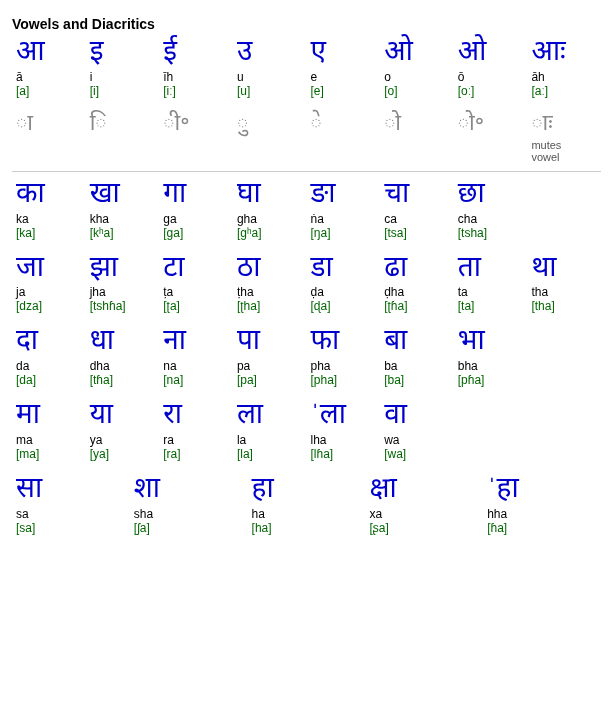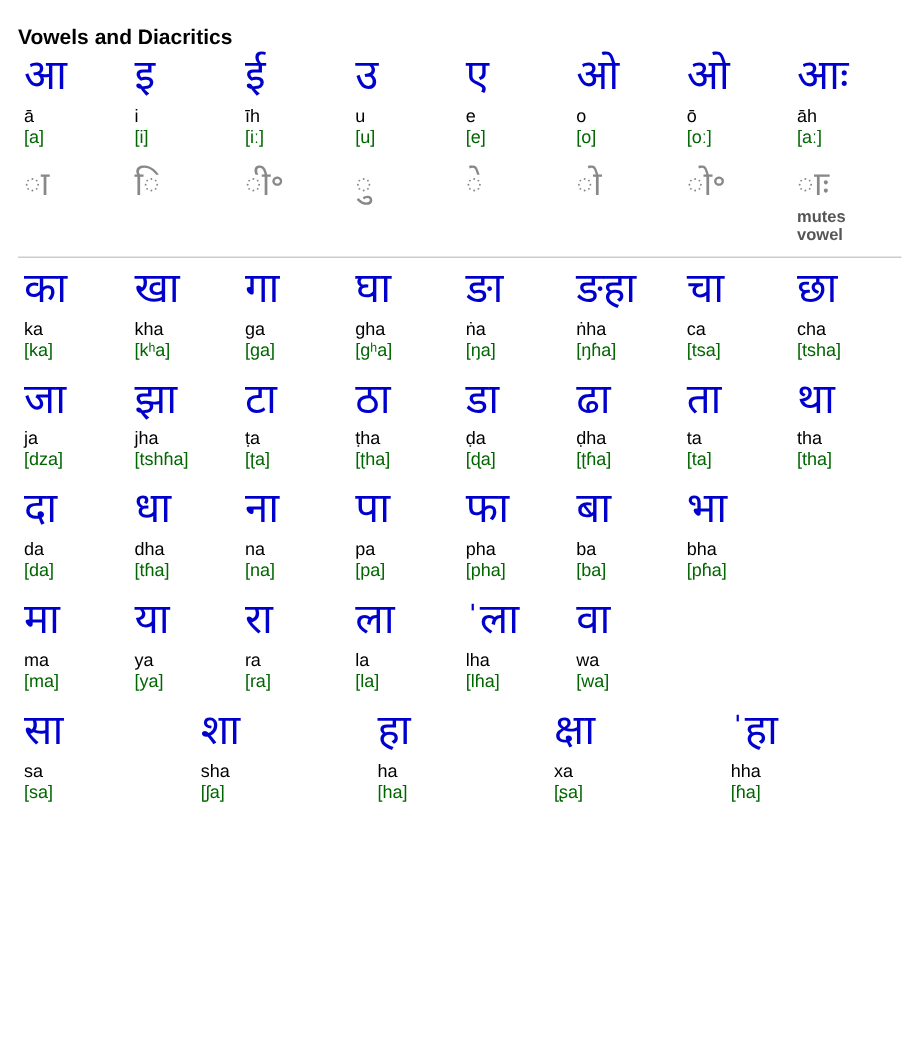--- a/index.html
+++ b/index.html
@@ -146,21 +146,21 @@
         <span class="diac-symbol">◌े</span>
       </div>
       <div class="diac-cell">
         <span class="diac-symbol">◌ो</span>
       </div>
       <div class="diac-cell">
         <span class="diac-symbol">◌ो॰</span>
       </div>
       <div class="diac-cell">
         <span class="diac-symbol">◌ाः</span>
-        <span class="mutes-label" style="white-space: pre; font-weight: bold;">mutes
+        <span class="mutes-label" style="white-space: pre;">mutes
 vowel</span>
       </div>
     </div>
 
   <hr class="section-divider">
 
 
   <div id="consonants-container">
       <div class="row-block" style="display: grid; grid-template-columns: repeat(8, 1fr);">
         <div class="cell">
@@ -182,25 +182,20 @@
       <span class="devanagari">घा</span>
       <span class="roman">gha</span>
       <span class="ipa">[gʰa]</span>
     </div>
         <div class="cell">
       <span class="devanagari">ङा</span>
       <span class="roman">ṅa</span>
       <span class="ipa">[ŋa]</span>
     </div>
         <div class="cell">
-      <span class="devanagari">ङहा</span>
-      <span class="roman">ṅha</span>
-      <span class="ipa">[ŋɦa]</span>
-    </div>
-        <div class="cell">
       <span class="devanagari">चा</span>
       <span class="roman">ca</span>
       <span class="ipa">[tsa]</span>
     </div>
         <div class="cell">
       <span class="devanagari">छा</span>
       <span class="roman">cha</span>
       <span class="ipa">[tsha]</span>
     </div>
       </div>

